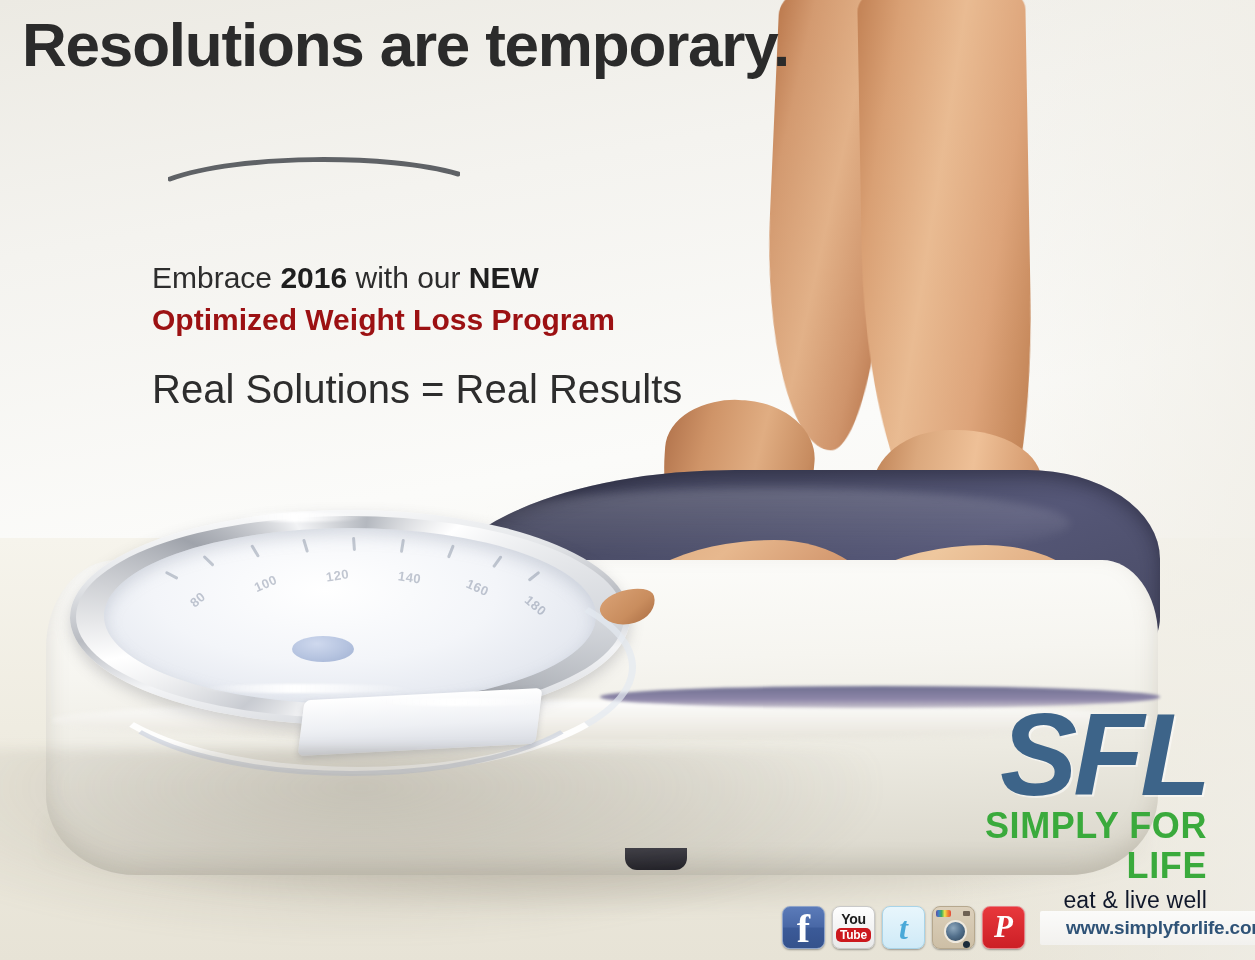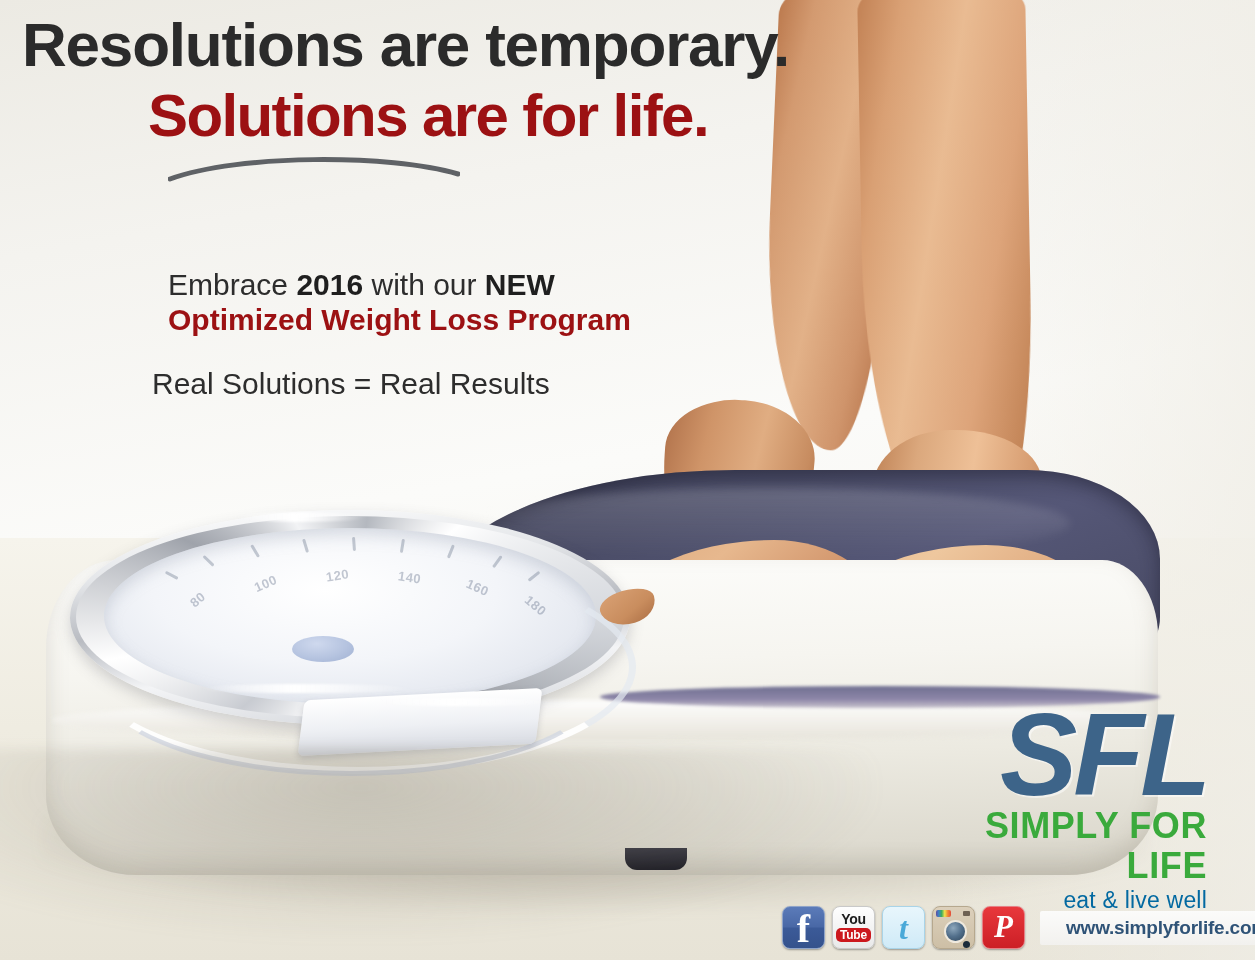--- a/index.html
+++ b/index.html
@@ -266,46 +266,45 @@
     position: absolute;
     left: 168px;
     top: 152px;
     width: 292px;
     height: 34px;
   }
 
   .sub-line-1 {
     position: absolute;
     left: 152px;
-    top: 268px;
+    top: 261px;
     font-family: "Liberation Sans", sans-serif;
     font-size: 30px;
     color: #2d2d2d;
     white-space: nowrap;
     line-height: 1.1;
-    margin-left: 16px;
   }
   .sub-line-1 b { font-weight: 700; color: #1f1f1f; }
   .sub-line-2 {
     position: absolute;
-    left: 168px;
+    left: 152px;
     top: 303px;
     font-family: "Liberation Sans", sans-serif;
     font-size: 30px;
     font-weight: 700;
     color: #9c1113;
     white-space: nowrap;
     line-height: 1.1;
   }
   .sub-line-3 {
     position: absolute;
     left: 152px;
     top: 367px;
     font-family: "Liberation Sans", sans-serif;
-    font-size: 30px;
+    font-size: 40px;
     color: #2d2d2d;
     white-space: nowrap;
     line-height: 1.1;
   }
 
   
   .logo {
     position: absolute;
     left: 921px;
     top: 700px;
@@ -328,21 +327,21 @@
     font-weight: 700;
     color: #3aaa3c;
     letter-spacing: .6px;
     line-height: 1.1;
     margin-top: -4px;
   }
   .logo-tag {
     font-family: "Liberation Sans", sans-serif;
     font-size: 23px;
     font-weight: 400;
-    color: #0369a1;
+    color: #0f172a;
     letter-spacing: .2px;
     margin-top: 2px;
   }
 
   
   .footer {
     position: absolute;
     left: 782px;
     top: 906px;
     display: flex;
@@ -525,21 +524,20 @@
     <div class="chrome-flare" style="left:200px; top:684px; width:210px; height:9px;"></div>
     <div class="chrome-flare" style="left:372px; top:698px; width:180px; height:8px;"></div>
 
     <div class="finger" style="left:600px; top:590px; width:56px; height:34px; transform:rotate(-16deg);"></div>
 
     <div class="bg-floor-shadow"></div>
   </div>
 
   <div class="headline-1">Resolutions are temporary.</div>
 
-  <div class="headline-2">Solutions are for life.</div>
 
   <svg class="swoosh" viewBox="0 0 292 34" aria-hidden="true">
     <path d="M2 27 C 70 2, 222 2, 290 22" fill="none" stroke="#5f6266" stroke-width="5" stroke-linecap="round"></path>
   </svg>
 
   <div class="sub-line-1"><span>Embrace </span><b>2016</b><span> with our </span><b>NEW</b></div>
 
   <div class="sub-line-2">Optimized Weight Loss Program</div>
 
   <div class="sub-line-3">Real Solutions = Real Results</div>

